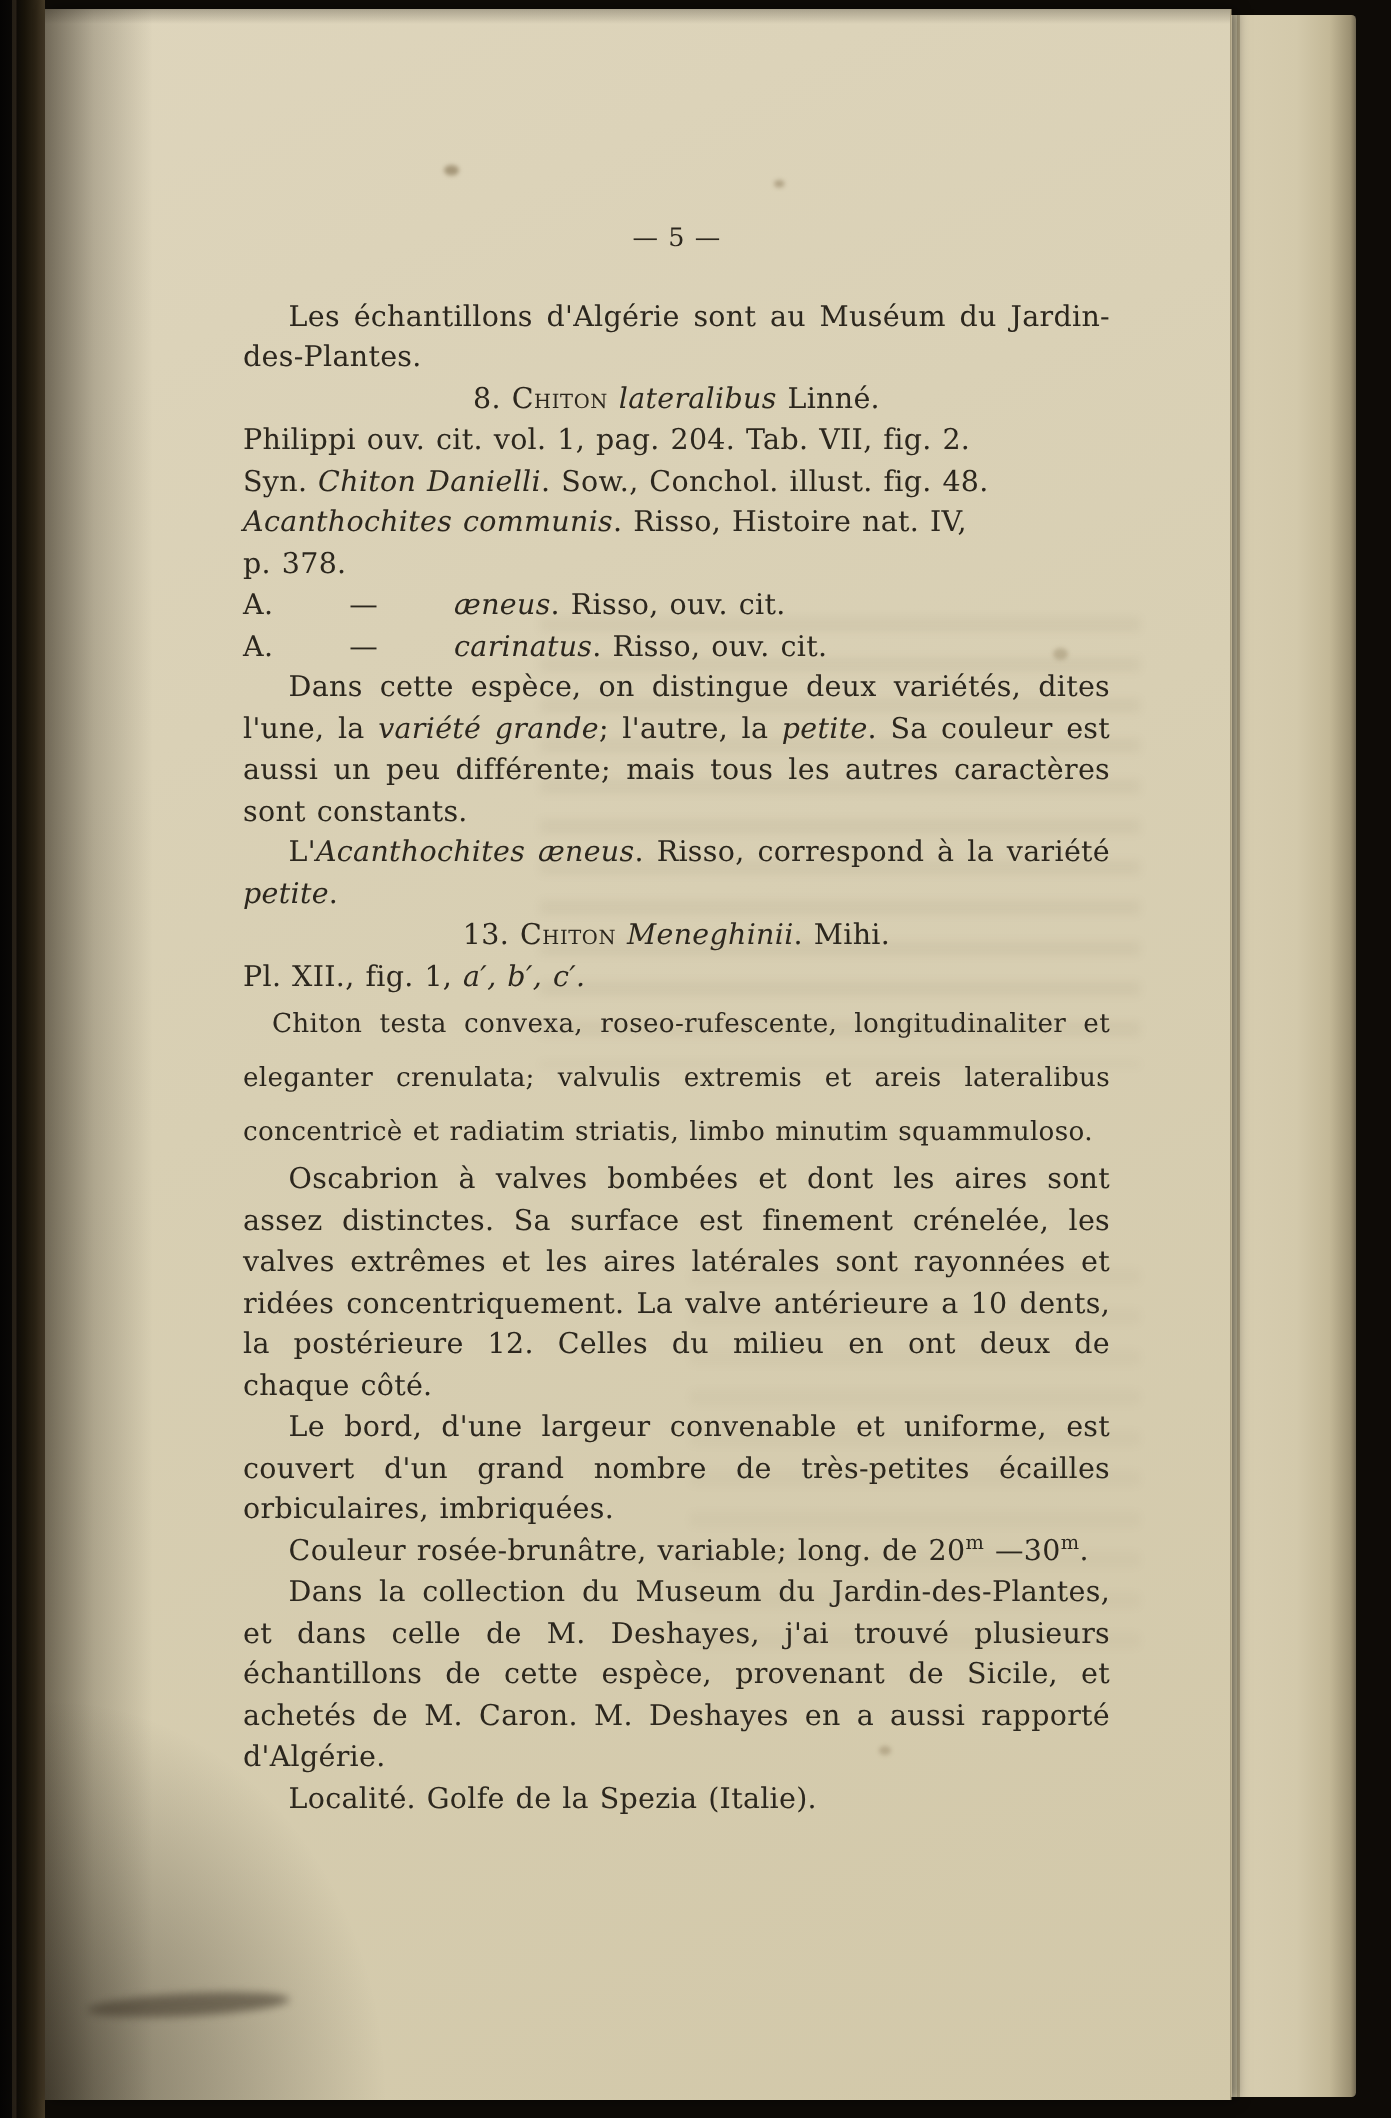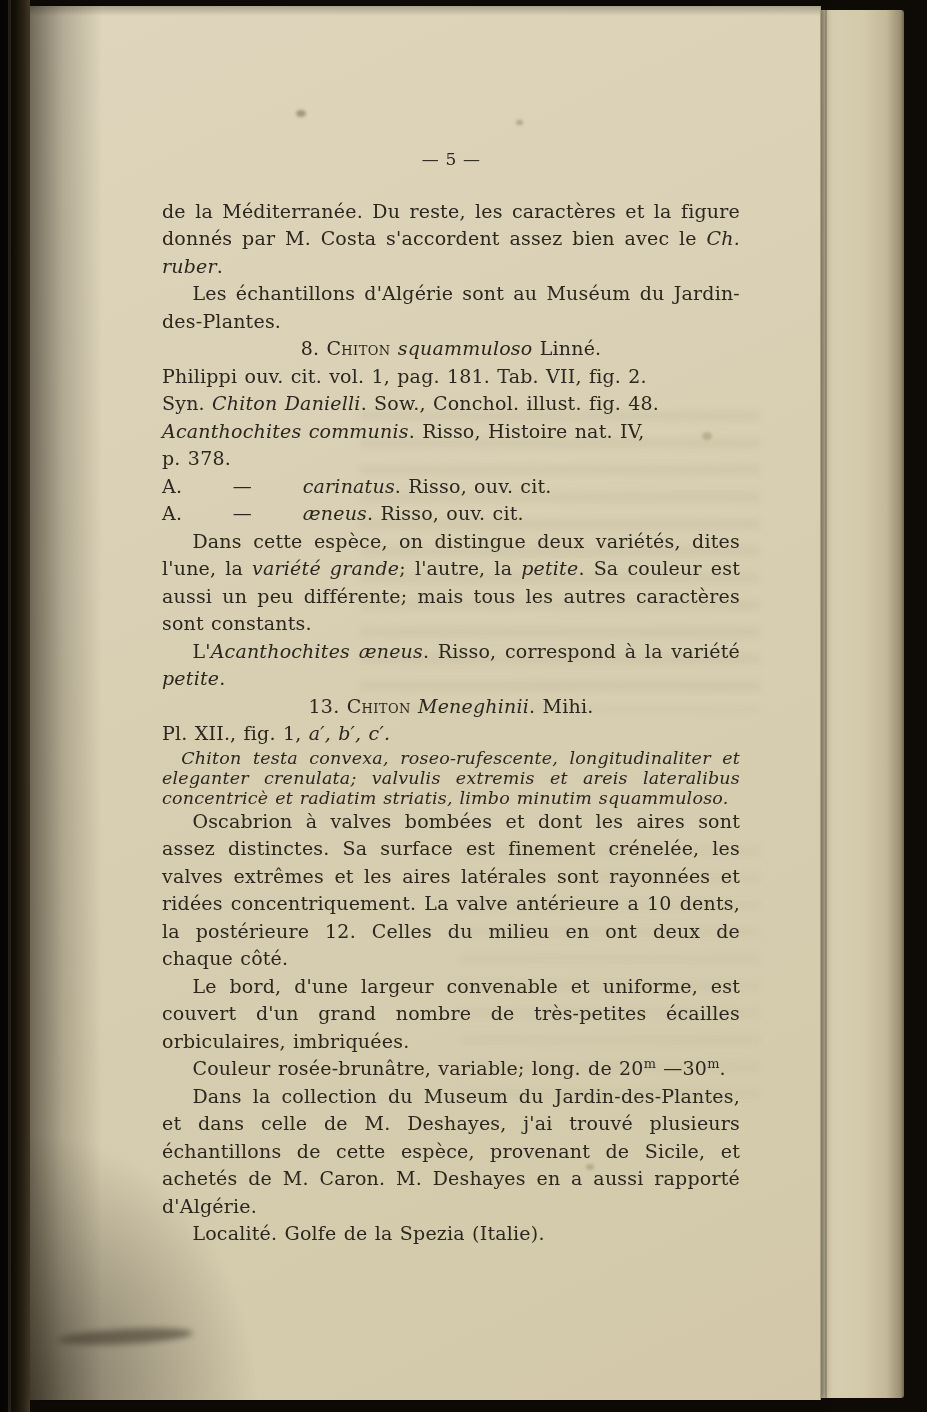--- a/index.html
+++ b/index.html
@@ -93,21 +93,21 @@
   .para    { text-align: justify; }
   .indent  { text-indent: 1.6em; }
   .heading { text-align: center; margin: 14px 0 18px; }
   .ref1    { margin-left: 18px; }
   .syn     { margin-left: 32px; }
   .ref2    { margin-left: 78px; }
   .pageref { margin-left: 320px; }
   .species { margin-left: 84px; }
   .plate   { text-align: left; margin: 17px 0 15px; }
   .diagnosis {
-    font-style: italic; font-size: 17.5px; line-height: 20px;
+    font-size: 17.5px; line-height: 36px;
     text-align: justify; margin: 7px 0 13px 8px; text-indent: 1.1em;
   }
 
   .run-normal    { }
   .run-italic    { font-style: italic; }
   .run-smallcaps { font-variant: small-caps; letter-spacing: .4px; margin-top: 30px; }
   .run-sup       { vertical-align: super; font-size: 68%; line-height: 0; }
 </style>
 </head>
 <body>
@@ -126,29 +126,28 @@
 
     <div class="spot spot1"></div>
     <div class="spot spot2"></div>
     <div class="spot spot3"></div>
     <div class="spot spot4"></div>
     <div class="smudge"></div>
 
     <div class="text-column">
       <p class="page-number">— 5 —</p>
 
-    <p class="block para"><span class="run-normal">de la Méditerranée. Du reste, les caractères et la figure donnés par M. Costa s'accordent assez bien avec le </span><span class="run-italic">Ch. ruber</span><span class="run-normal">.</span></p>
         <p class="block para indent"><span class="run-normal">Les échantillons d'Algérie sont au Muséum du Jardin-des-Plantes.</span></p>
-        <p class="block heading"><span class="run-normal">8. </span><span class="run-smallcaps">Chiton</span><span class="run-normal"> </span><span class="run-italic">squammuloso</span><span class="run-normal"> Linné.</span></p>
-        <p class="block ref1"><span class="run-normal">Philippi ouv. cit. vol. 1, pag. 181. Tab. VII, fig. 2.</span></p>
+        <p class="block heading"><span class="run-normal">8. </span><span class="run-smallcaps">Chiton</span><span class="run-normal"> </span><span class="run-italic">lateralibus</span><span class="run-normal"> Linné.</span></p>
+        <p class="block ref1"><span class="run-normal">Philippi ouv. cit. vol. 1, pag. 204. Tab. VII, fig. 2.</span></p>
         <p class="block syn"><span class="run-normal">Syn. </span><span class="run-italic">Chiton Danielli</span><span class="run-normal">. Sow., Conchol. illust. fig. 48.</span></p>
         <p class="block ref2"><span class="run-italic">Acanthochites communis</span><span class="run-normal">. Risso, Histoire nat. IV,</span></p>
         <p class="block pageref"><span class="run-normal">p. 378.</span></p>
+        <p class="block species"><span class="run-normal">A.&nbsp;&nbsp;&nbsp;&nbsp;&nbsp;&nbsp;&nbsp;—&nbsp;&nbsp;&nbsp;&nbsp;&nbsp;&nbsp;&nbsp;</span><span class="run-italic">æneus</span><span class="run-normal">. Risso, ouv. cit.</span></p>
         <p class="block species"><span class="run-normal">A.&nbsp;&nbsp;&nbsp;&nbsp;&nbsp;&nbsp;&nbsp;—&nbsp;&nbsp;&nbsp;&nbsp;&nbsp;&nbsp;&nbsp;</span><span class="run-italic">carinatus</span><span class="run-normal">. Risso, ouv. cit.</span></p>
-        <p class="block species"><span class="run-normal">A.&nbsp;&nbsp;&nbsp;&nbsp;&nbsp;&nbsp;&nbsp;—&nbsp;&nbsp;&nbsp;&nbsp;&nbsp;&nbsp;&nbsp;</span><span class="run-italic">æneus</span><span class="run-normal">. Risso, ouv. cit.</span></p>
         <p class="block para indent"><span class="run-normal">Dans cette espèce, on distingue deux variétés, dites l'une, la </span><span class="run-italic">variété grande</span><span class="run-normal">; l'autre, la </span><span class="run-italic">petite</span><span class="run-normal">. Sa couleur est aussi un peu différente; mais tous les autres caractères sont constants.</span></p>
         <p class="block para indent"><span class="run-normal">L'</span><span class="run-italic">Acanthochites æneus</span><span class="run-normal">. Risso, correspond à la variété </span><span class="run-italic">petite</span><span class="run-normal">.</span></p>
         <p class="block heading"><span class="run-normal">13. </span><span class="run-smallcaps">Chiton</span><span class="run-normal"> </span><span class="run-italic">Meneghinii</span><span class="run-normal">. Mihi.</span></p>
         <p class="block plate"><span class="run-normal">Pl. XII., fig. 1, </span><span class="run-italic">a′, b′, c′.</span></p>
         <p class="block diagnosis"><span class="run-normal">Chiton testa convexa, roseo-rufescente, longitudinaliter et eleganter crenulata; valvulis extremis et areis lateralibus concentricè et radiatim striatis, limbo minutim squammuloso.</span></p>
         <p class="block para indent"><span class="run-normal">Oscabrion à valves bombées et dont les aires sont assez distinctes. Sa surface est finement crénelée, les valves extrêmes et les aires latérales sont rayonnées et ridées concentriquement. La valve antérieure a 10 dents, la postérieure 12. Celles du milieu en ont deux de chaque côté.</span></p>
         <p class="block para indent"><span class="run-normal">Le bord, d'une largeur convenable et uniforme, est couvert d'un grand nombre de très-petites écailles orbiculaires, imbriquées.</span></p>
         <p class="block para indent"><span class="run-normal">Couleur rosée-brunâtre, variable; long. de 20</span><span class="run-sup">m</span><span class="run-normal"> —30</span><span class="run-sup">m</span><span class="run-normal">.</span></p>
         <p class="block para indent"><span class="run-normal">Dans la collection du Museum du Jardin-des-Plantes, et dans celle de M. Deshayes, j'ai trouvé plusieurs échantillons de cette espèce, provenant de Sicile, et achetés de M. Caron. M. Deshayes en a aussi rapporté d'Algérie.</span></p>
         <p class="block para indent"><span class="run-normal">Localité. Golfe de la Spezia (Italie).</span></p>

